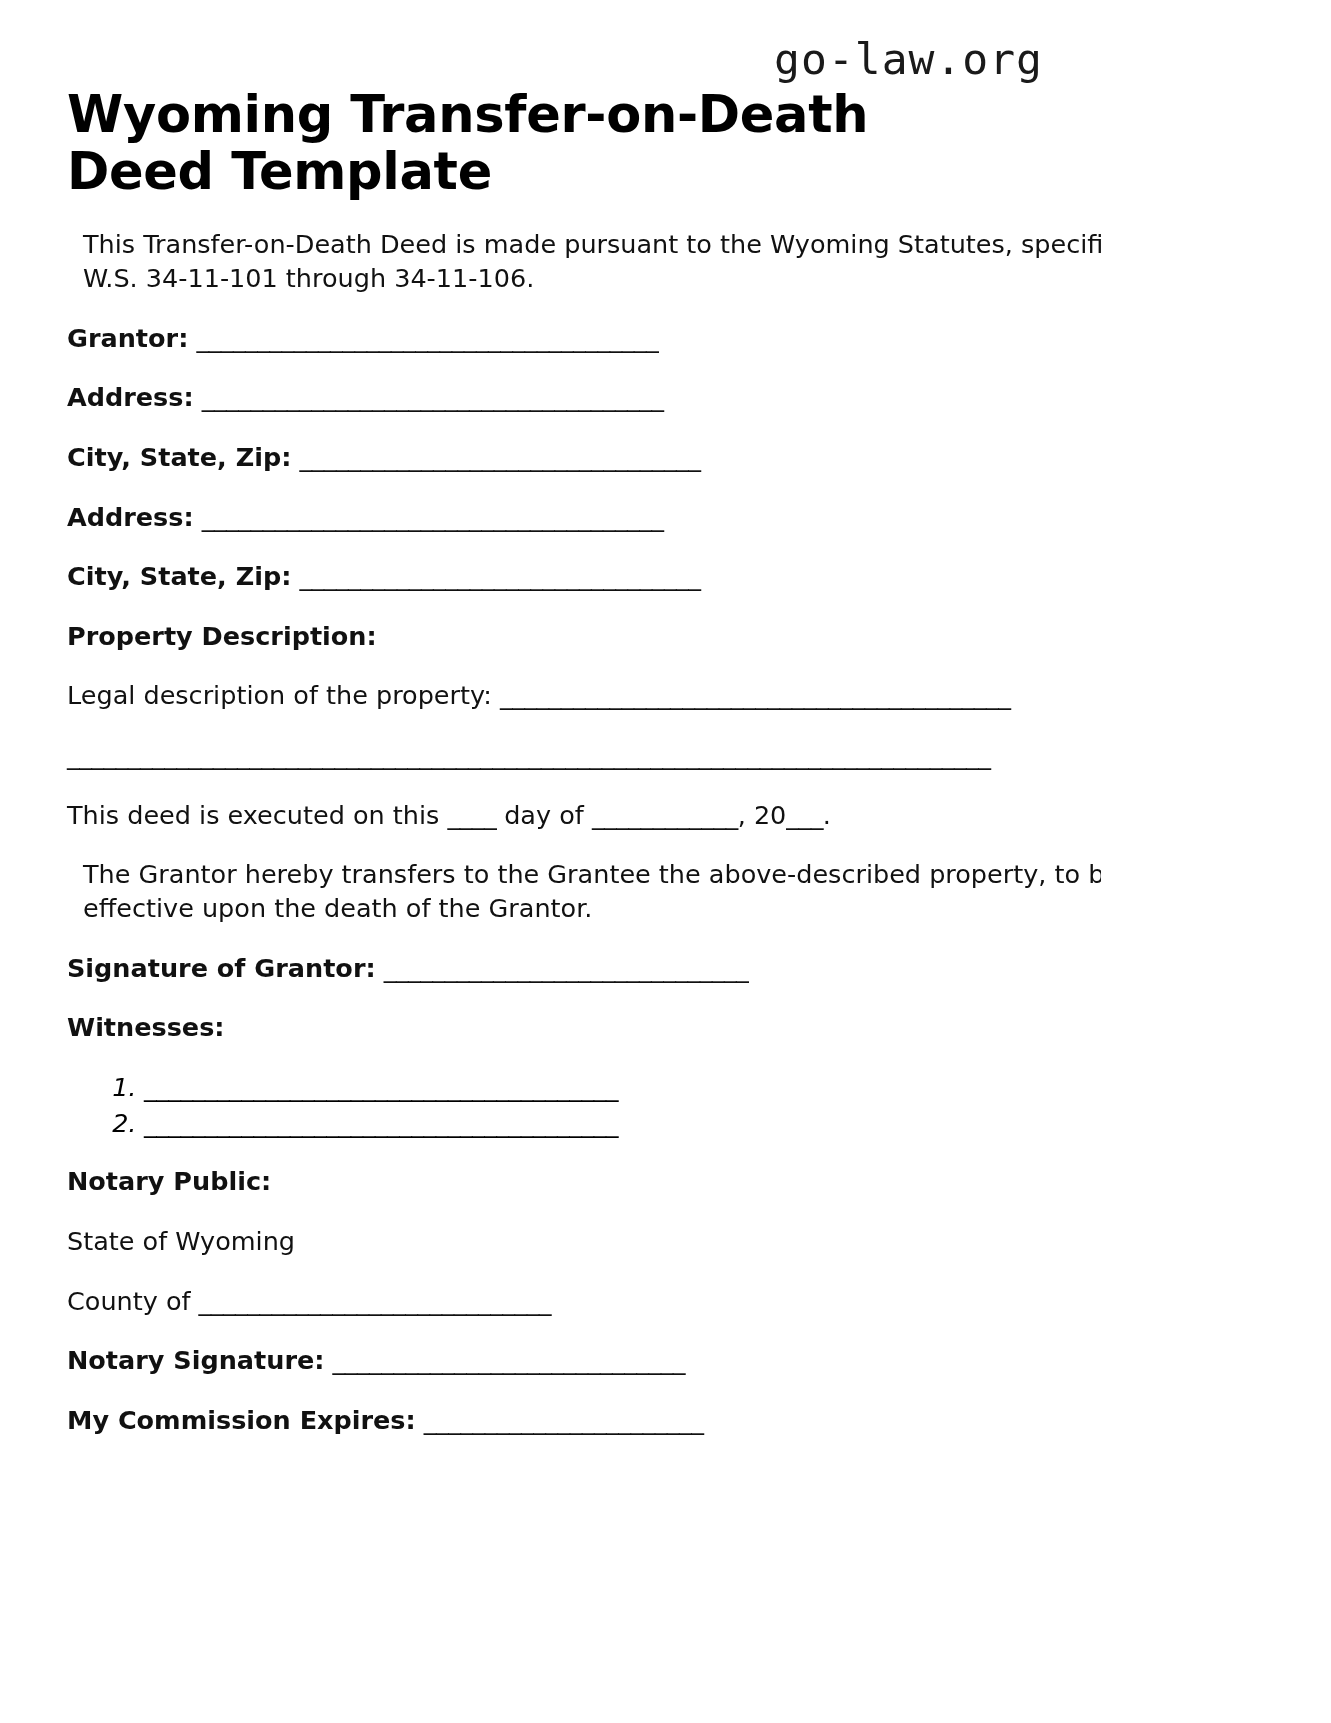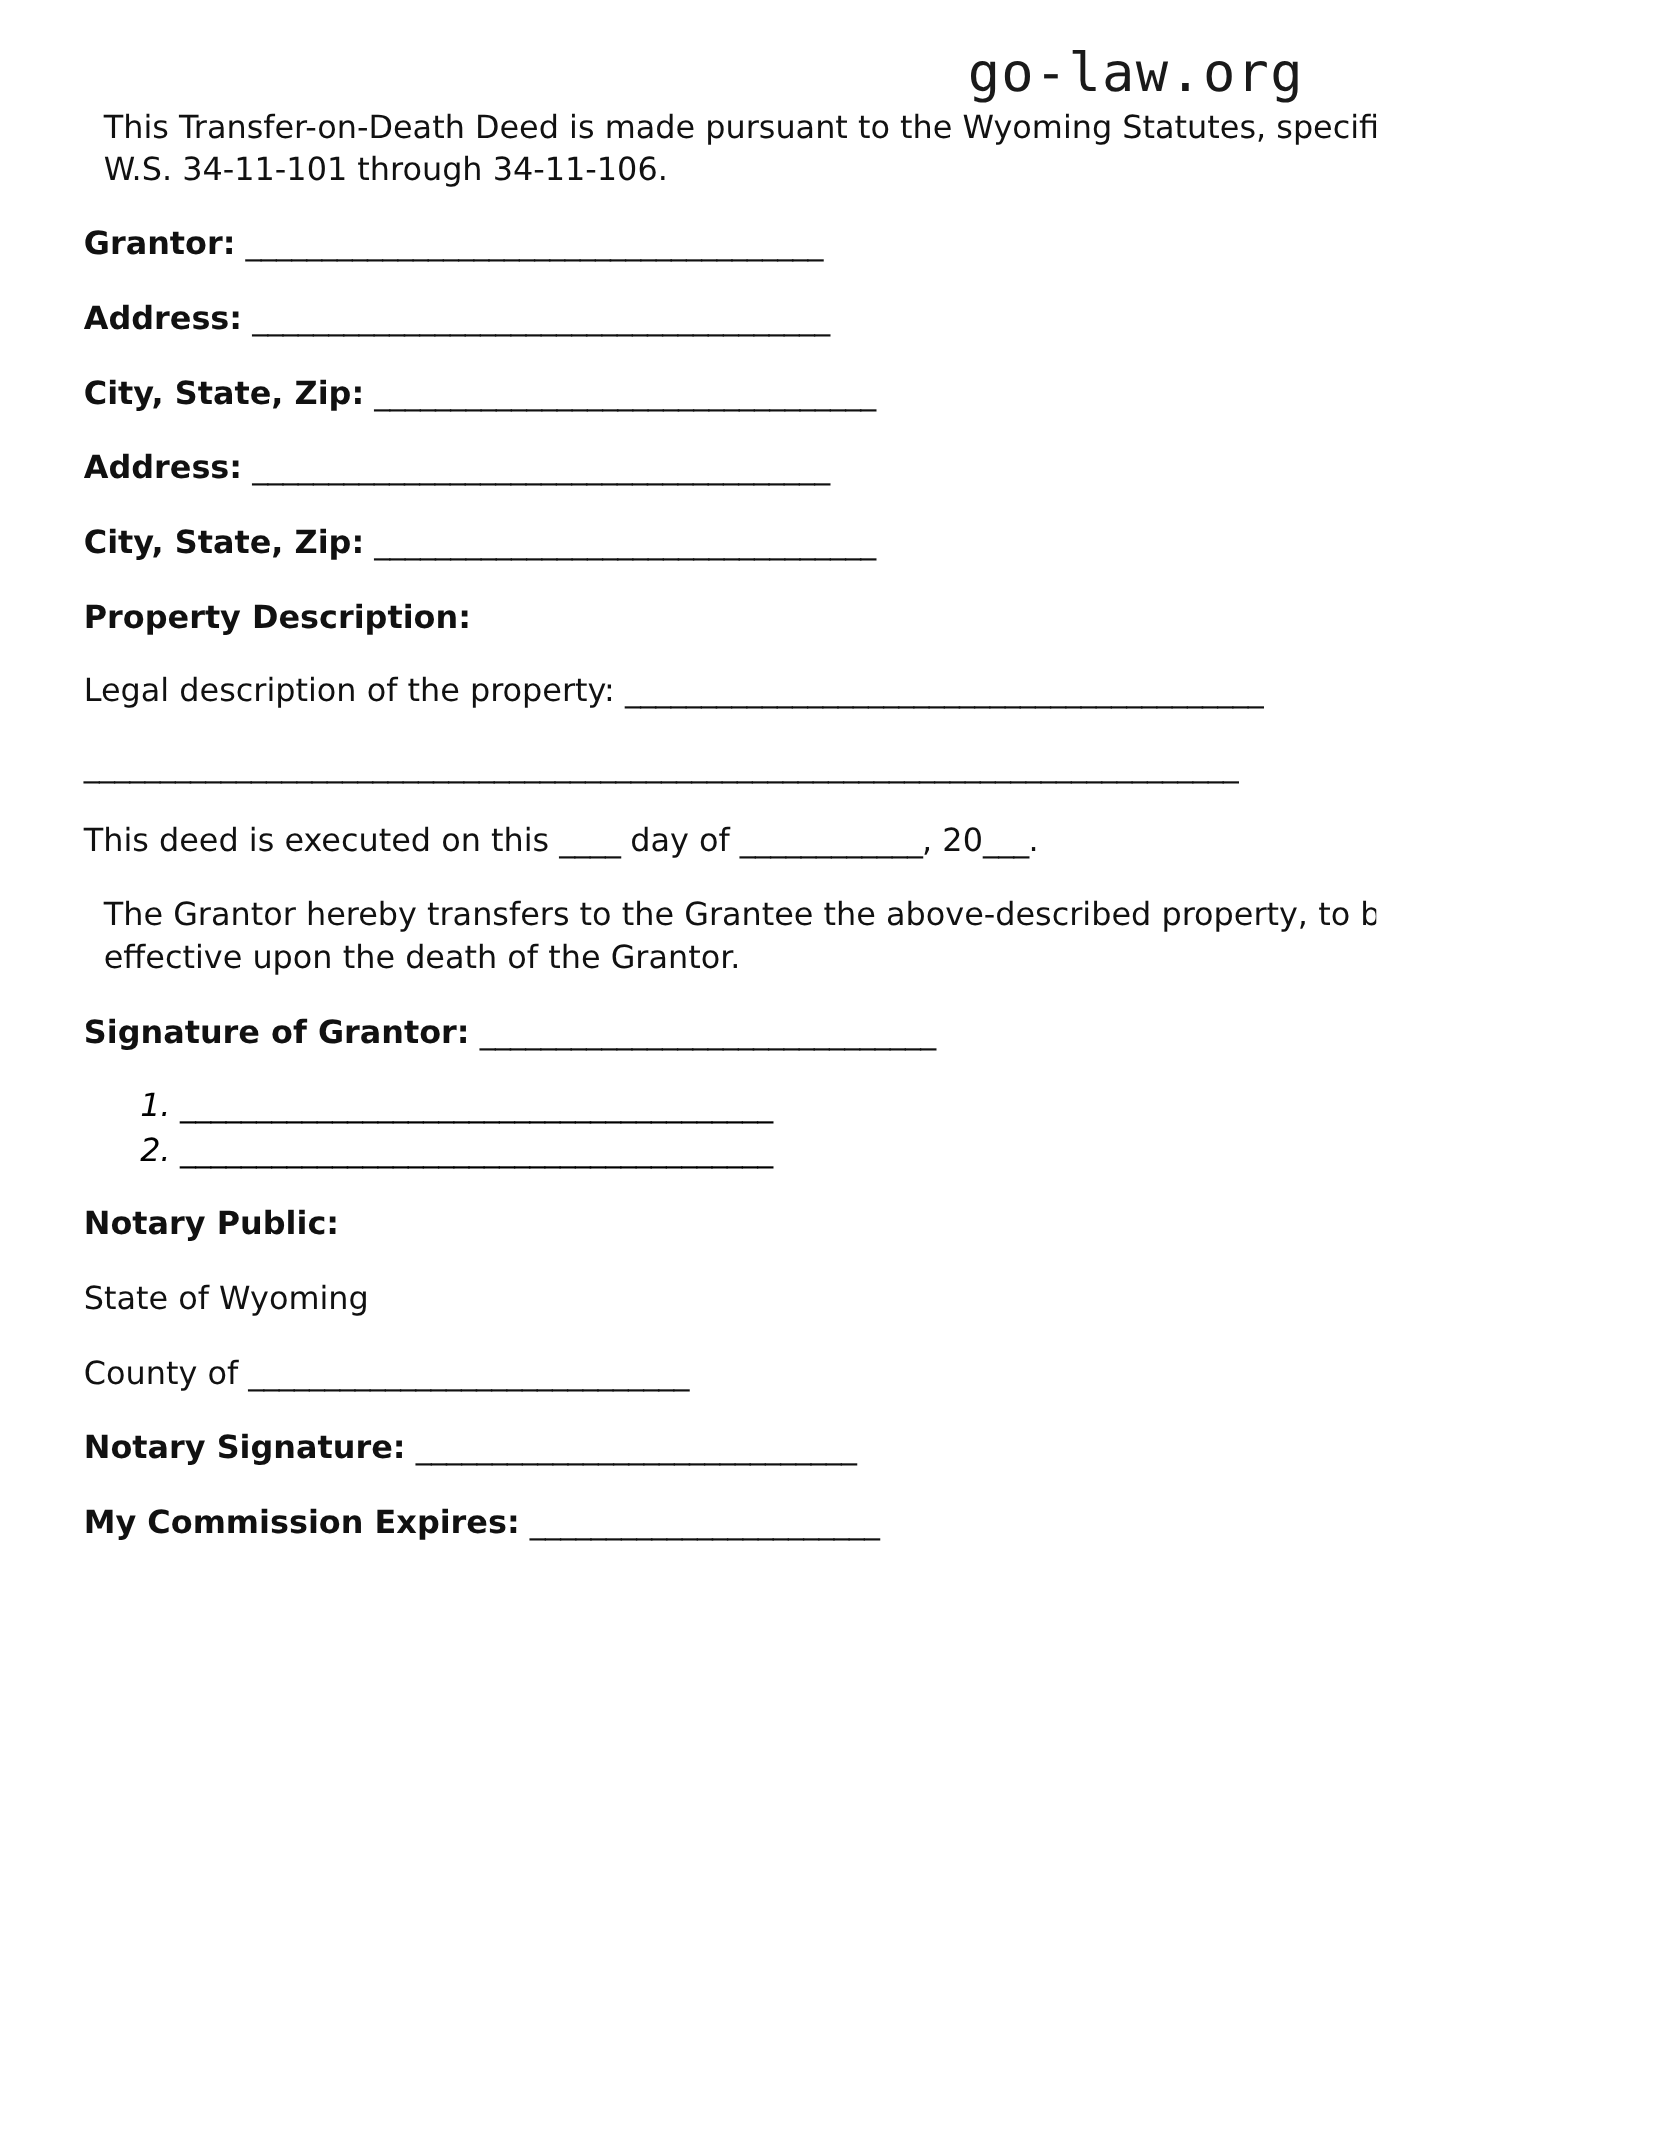--- a/index.html
+++ b/index.html
@@ -95,20 +95,21 @@
 </style>
 </head>
 <body>
 
 <div class="page">
 
   <div class="watermark">go-law.org</div>
 
   <div class="content">
 
+    <h1 class="doc-title">Wyoming Transfer-on-Death Deed Template</h1>
 
     <p class="para">This Transfer-on-Death Deed is made pursuant to the Wyoming Statutes, specifically W.S. 34-11-101 through 34-11-106.</p>
 
     <p class="field">
       <span class="lbl">Grantor:</span>
       <span class="blank">______________________________________</span>
     </p>
 
     <p class="field">
       <span class="lbl">Address:</span>
@@ -146,20 +147,23 @@
       <span>This deed is executed on this </span><span class="blank">____</span><span> day of </span><span class="blank">____________</span><span>, 20</span><span class="blank">___</span><span>.</span>
     </p>
 
     <p class="para">The Grantor hereby transfers to the Grantee the above-described property, to be effective upon the death of the Grantor.</p>
 
     <p class="field">
       <span class="lbl">Signature of Grantor:</span>
       <span class="blank">______________________________</span>
     </p>
 
+    <p class="field">
+      <span class="lbl">Witnesses:</span>
+    </p>
 
     <ol class="witness-list">
       <li>
         <span class="blank">_______________________________________</span>
       </li>
       <li>
         <span class="blank">_______________________________________</span>
       </li>
     </ol>
 

